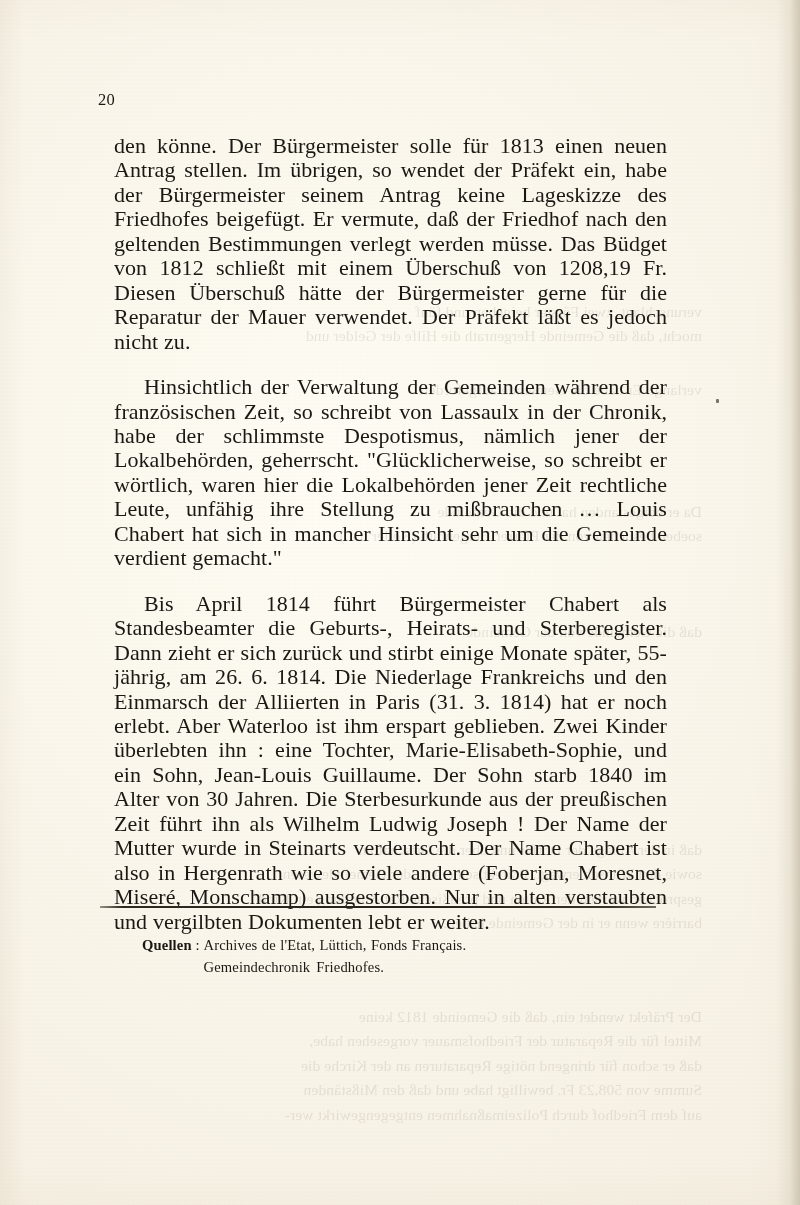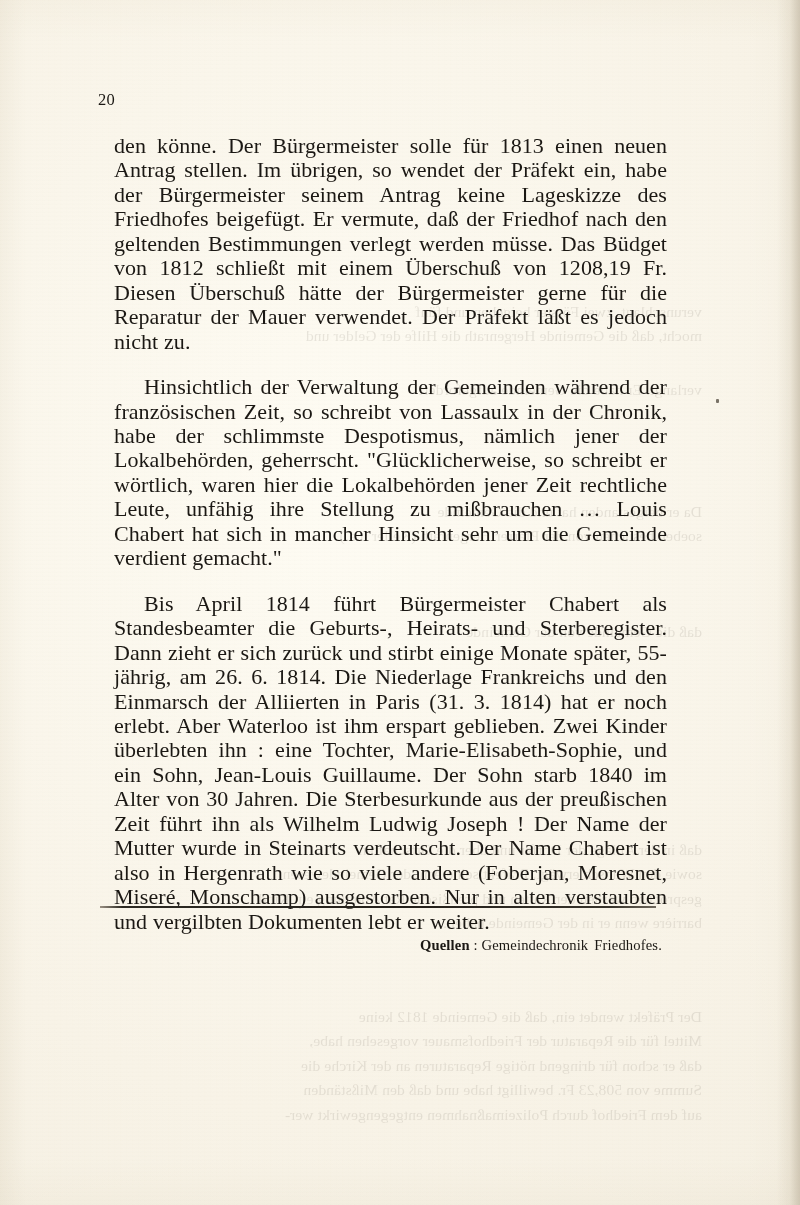--- a/index.html
+++ b/index.html
@@ -100,21 +100,20 @@
     left: 142px;
     top: 934px;
     width: 520px;
     font-size: 14.6px;
     line-height: 22.4px;
     letter-spacing: 0.15px;
   }
   #sources .src-first {
     display: flex;
     align-items: baseline;
-    justify-content: flex-end;
   }
   #sources .src-label {
     font-weight: bold;
     white-space: nowrap;
   }
   #sources .src-colon {
     white-space: pre;
   }
   #sources .src-list {
     display: block;
@@ -180,20 +179,21 @@
     <p class="para indent">Bis April 1814 führt Bürgermeister Chabert als Standesbeamter die Geburts-, Heirats- und Sterberegister. Dann zieht er sich zurück und stirbt einige Monate später, 55-jährig, am 26. 6. 1814. Die Niederlage Frankreichs und den Einmarsch der Alliierten in Paris (31. 3. 1814) hat er noch erlebt. Aber Waterloo ist ihm erspart geblieben. Zwei Kinder überlebten ihn : eine Tochter, Marie-Elisabeth-Sophie, und ein Sohn, Jean-Louis Guillaume. Der Sohn starb 1840 im Alter von 30 Jahren. Die Sterbesurkunde aus der preußischen Zeit führt ihn als Wilhelm Ludwig Joseph ! Der Name der Mutter wurde in Steinarts verdeutscht. Der Name Chabert ist also in Hergenrath wie so viele andere (Foberjan, Moresnet, Miseré, Monschamp) ausgestorben. Nur in alten verstaubten und vergilbten Dokumenten lebt er weiter.</p>
   </div>
 
   <div id="source-rule"></div>
 
   <div id="sources">
     <div class="src-first">
       <span class="src-label">Quellen</span>
       <span class="src-colon"> : </span>
       <span class="src-list">
+        <span class="src-line tight">Archives de l'Etat, Lüttich, Fonds Français.</span>
         <span class="src-line">Gemeindechronik Friedhofes.</span>
       </span>
     </div>
   </div>
 
   <div id="speck"></div>
   <div id="grain"></div>
   <div id="paper-edge-right"></div>
 </div>
 

